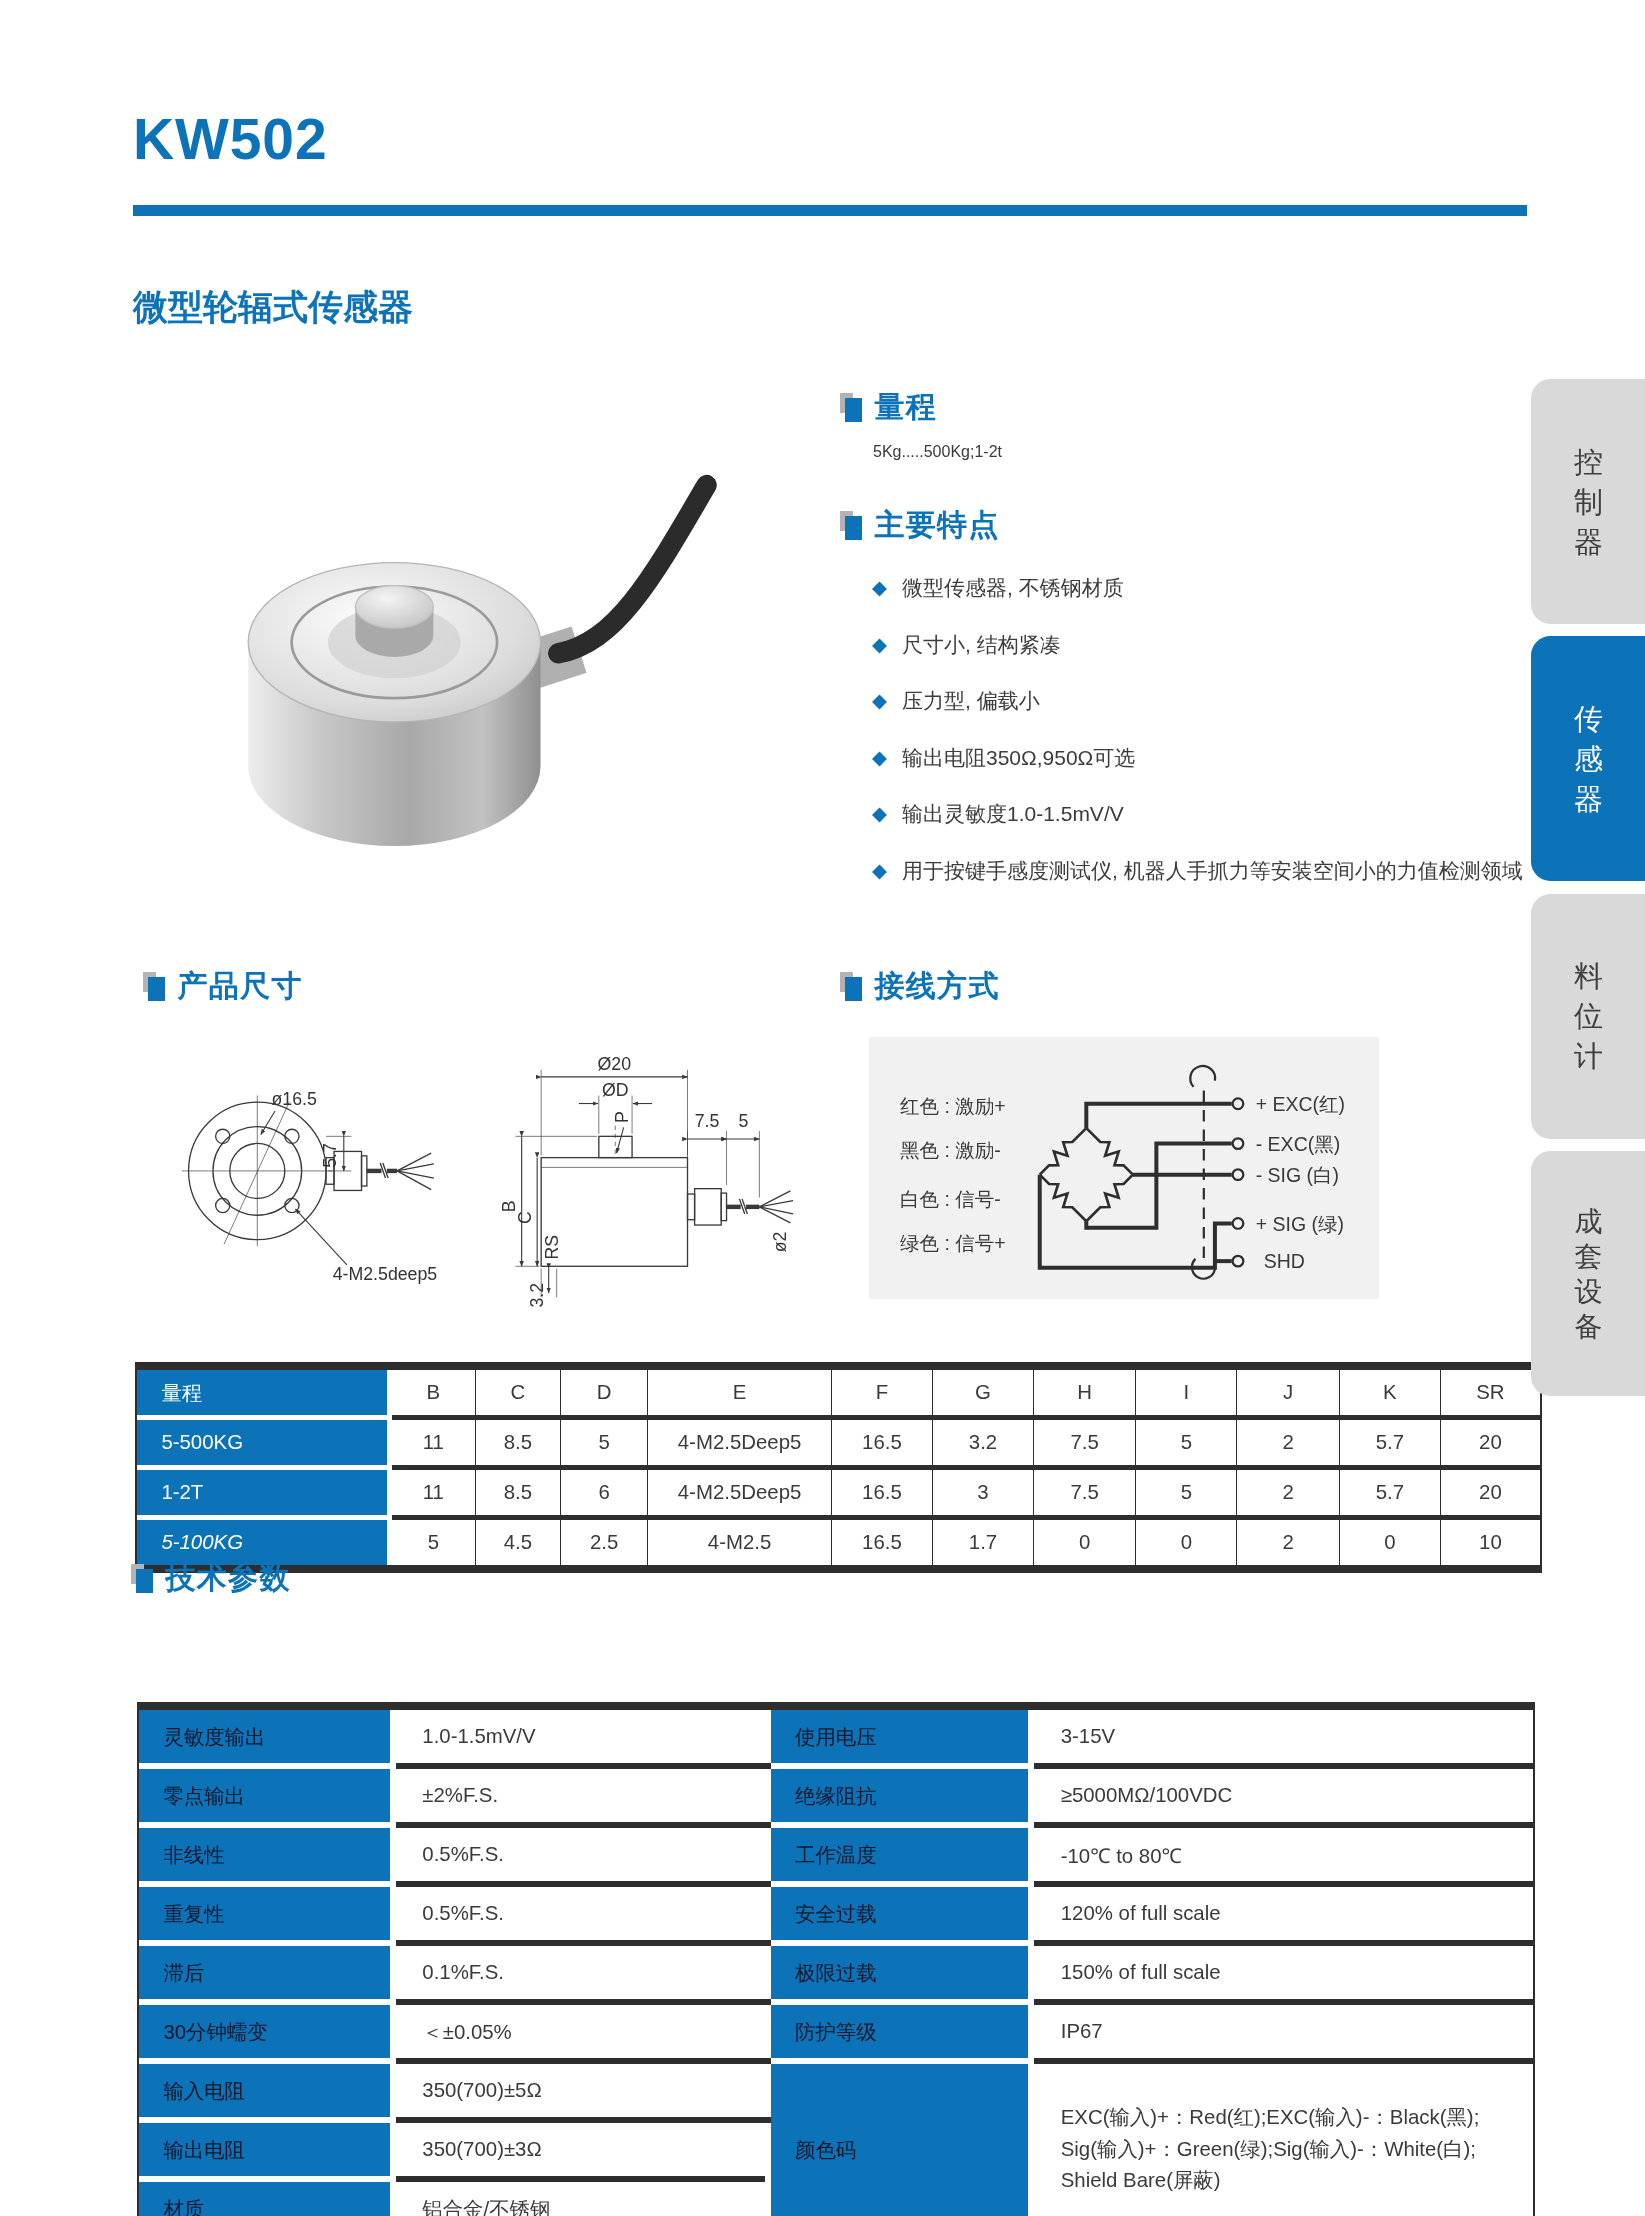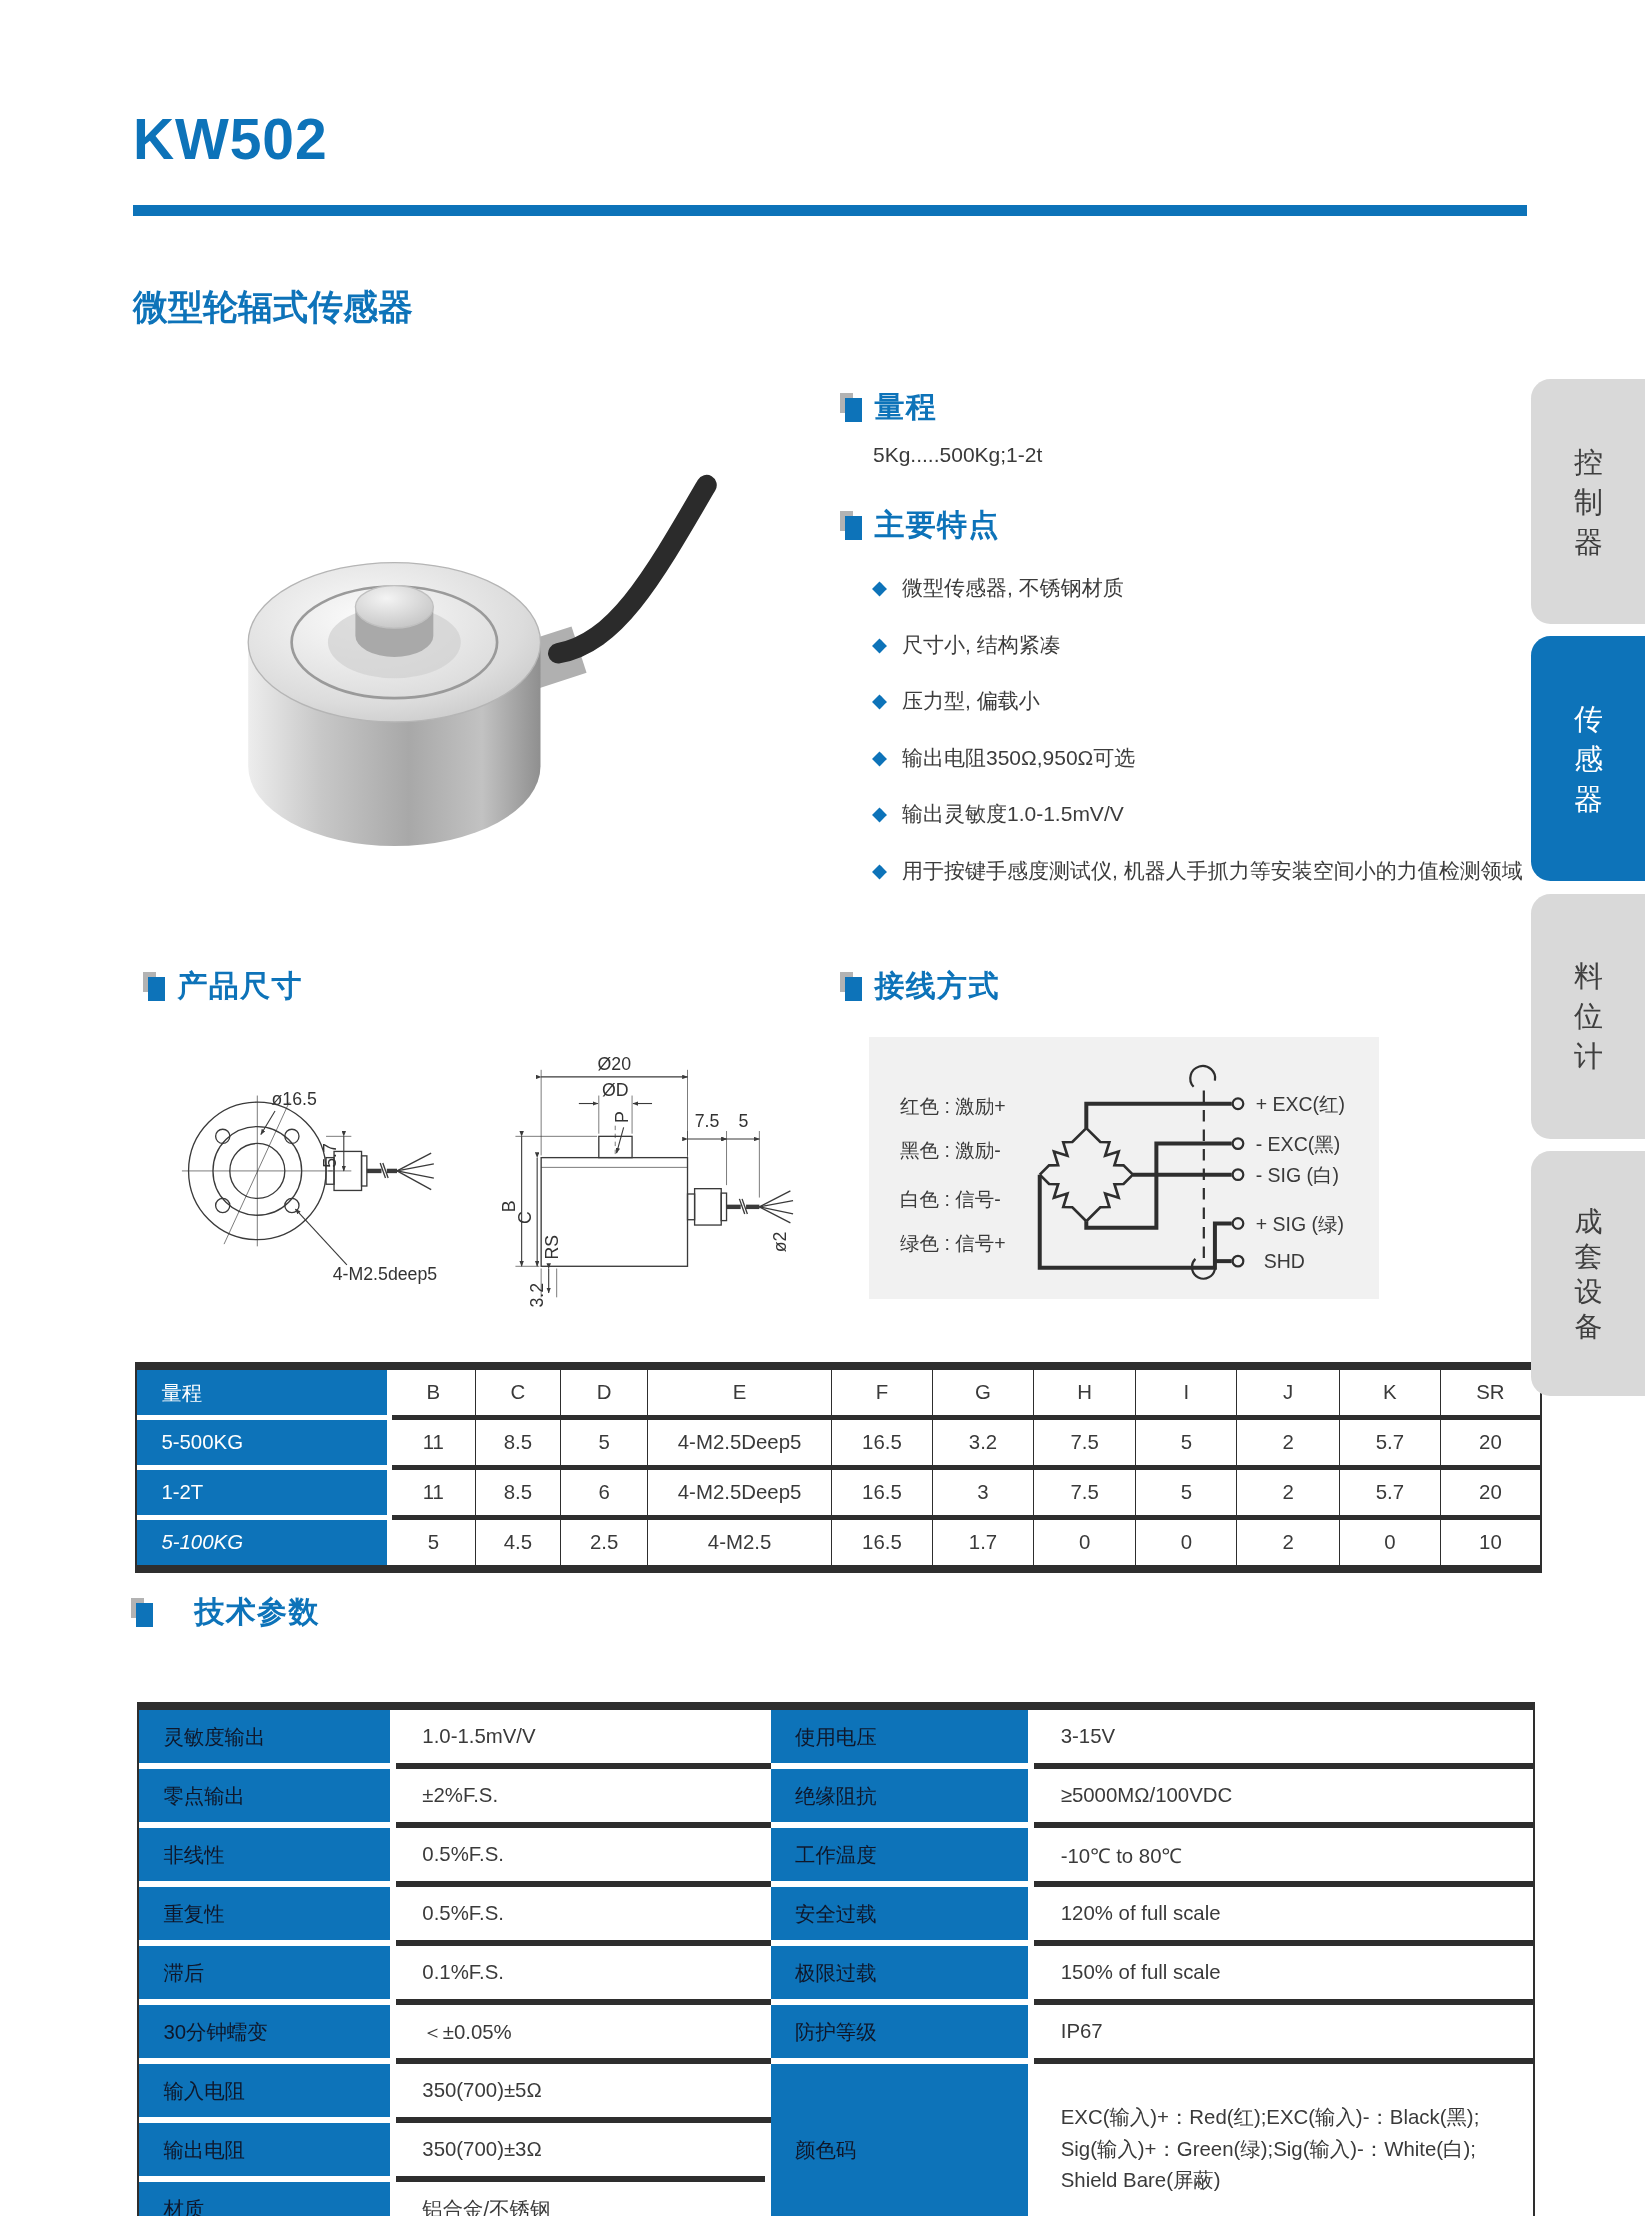--- a/index.html
+++ b/index.html
@@ -12,21 +12,21 @@
   .page-subtitle{position:absolute;left:133px;top:284px;font-size:35px;font-weight:700;color:#0D73B9;}
 
   
   .sec-head{position:absolute;display:flex;align-items:center;}
   .marker{position:relative;width:23px;height:29px;flex:0 0 23px;}
   .m-gray{position:absolute;left:0;top:0;width:13.3px;height:19.5px;background:#b3b3b3;}
   .m-blue{position:absolute;left:5.3px;top:5.3px;width:17px;height:24px;background:#0D73B9;}
   .sec-title{margin-left:11.5px;font-size:30px;font-weight:700;color:#0D73B9;letter-spacing:1.3px;}
 
   
-  .range-value{position:absolute;left:873px;top:443px;font-size:21px;color:#3a3a3a;}
+  .range-value{position:absolute;left:873px;top:443px;font-size:16px;color:#3a3a3a;}
   .features{position:absolute;left:872px;top:572px;width:660px;list-style:none;margin:0;padding:0;}
   .features li{display:flex;align-items:flex-start;margin-bottom:25px;font-size:21px;line-height:1.5;color:#3c3c3c;}
   .features .dia{color:#0D73B9;font-size:19.5px;margin-right:15px;line-height:1.6;}
 
   
   .photo{position:absolute;left:146px;top:412px;width:634px;height:496px;}
 
   
   .drawing{position:absolute;left:142px;top:1020px;width:683px;height:293px;}
   .drawing text{font-size:40px;fill:#333;font-family:"Liberation Sans",sans-serif;}
@@ -366,21 +366,21 @@
         <td class="val">0</td>
         <td class="val">0</td>
         <td class="val">2</td>
         <td class="val">0</td>
         <td class="val">10</td>
       </tr>
     </tbody>
       </table>
   </div>
 
-  <div class="sec-head" style="left:131px;top:1592px;gap:29px;">
+  <div class="sec-head" style="left:131px;top:1558px;">
     <span class="marker">
         <span class="m-gray"></span>
         <span class="m-blue"></span>
       </span>
     <span class="sec-title">技术参数</span>
   </div>
 
   <div class="tbl-wrap tech-wrap">
     <table class="tech">
       <colgroup>

